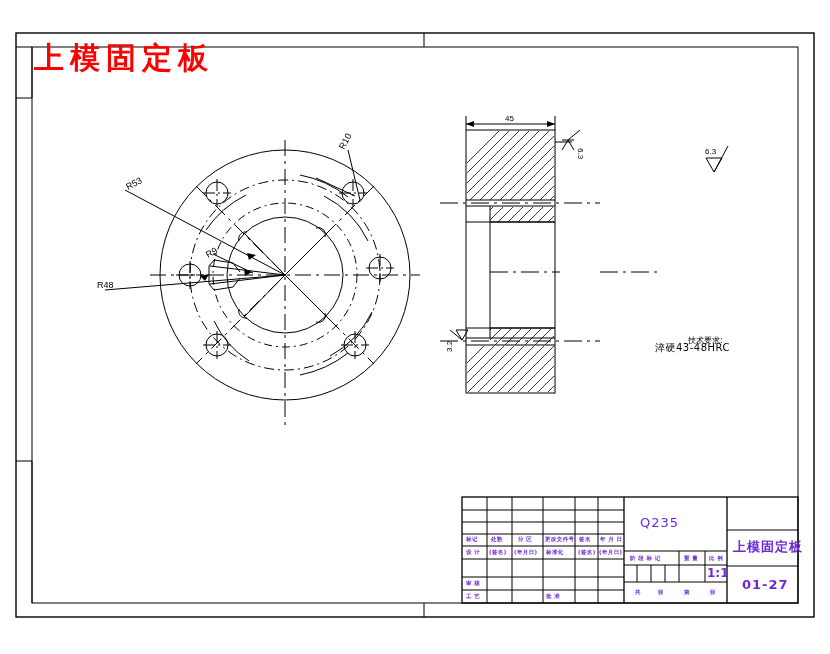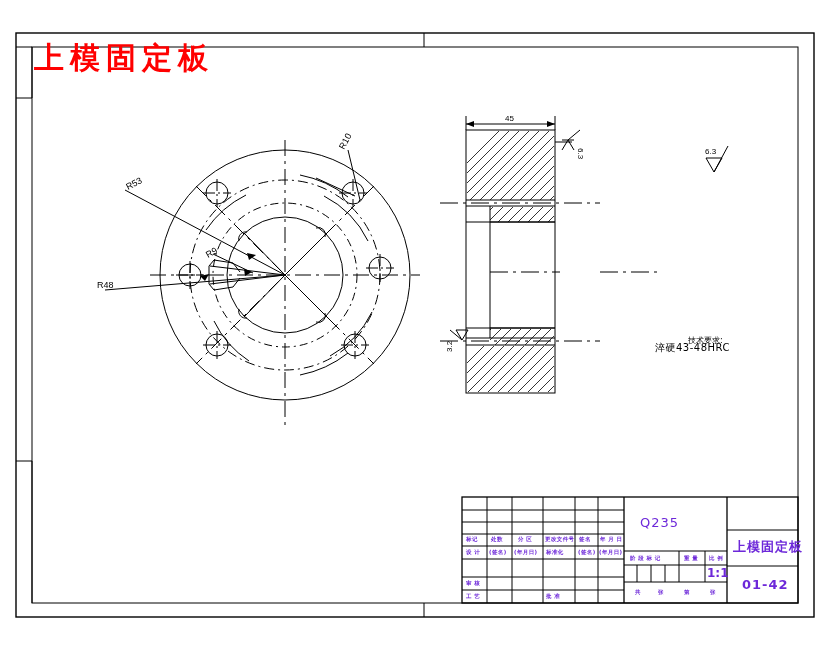--- a/index.html
+++ b/index.html
@@ -361,21 +361,21 @@
     </g>
   </svg>
 
   <div class="ttl">上模固定板</div>
 
   <div class="tech" style="left:648px;top:335px;margin-left:40px;">技术要求:</div>
   <div class="tech2" style="left:655px;top:341px;">淬硬43-48HRC</div>
 
   <div class="tb-txt mat" style="left:640px;top:515px;">Q235</div>
   <div class="tb-txt pname" style="left:733px;top:538px;">上模固定板</div>
-  <div class="tb-txt dwgno" style="left:742px;top:577px;">01-42</div>
+  <div class="tb-txt dwgno" style="left:742px;top:577px;">01-27</div>
   <div class="tb-txt scale" style="left:707px;top:566px;border-radius:6px;">1:1</div>
 
   <div class="tb-txt tiny" style="left:466px;top:536px;">标记</div>
   <div class="tb-txt tiny" style="left:491px;top:536px;">处数</div>
   <div class="tb-txt tiny" style="left:518px;top:536px;">分 区</div>
   <div class="tb-txt tiny" style="left:545px;top:536px;">更改文件号</div>
   <div class="tb-txt tiny" style="left:579px;top:536px;">签名</div>
   <div class="tb-txt tiny" style="left:600px;top:536px;">年 月 日</div>
 
   <div class="tb-txt tiny" style="left:466px;top:549px;">设 计</div>

